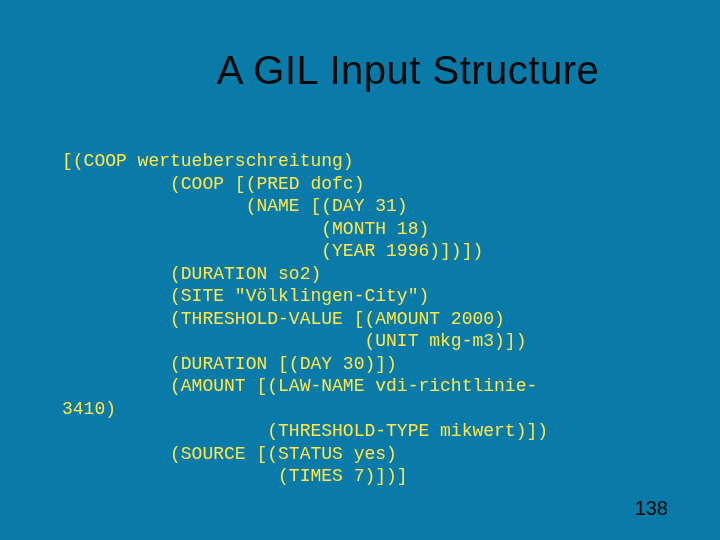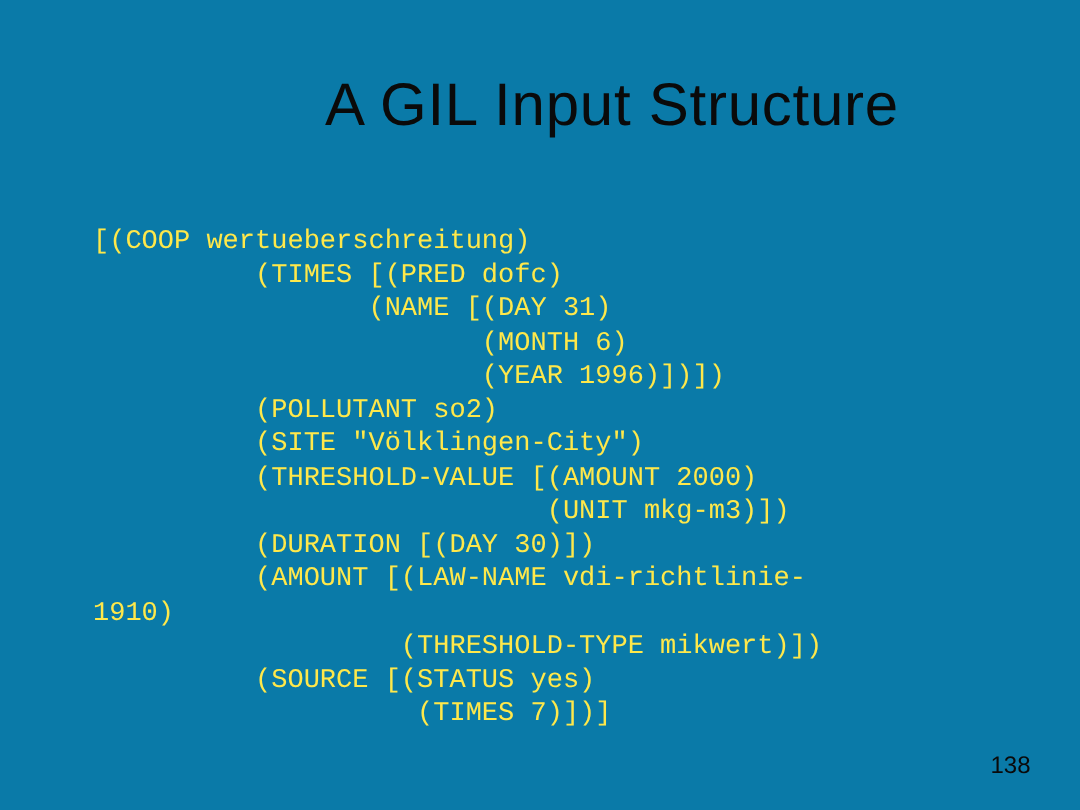--- a/index.html
+++ b/index.html
@@ -37,43 +37,43 @@
     right: 40px;
     font-family: "Courier New", Courier, monospace;
     font-size: 18px;
     line-height: 1.25;
     color: #ffe84a;
     white-space: pre;
   }
   .pagenum {
     position: absolute;
     bottom: 20px;
-    right: 33px;
+    right: 52px;
     color: #0a0a0a;
-    font-size: 16px;
+    font-size: 20px;
   }
 </style>
 </head>
 <body>
 
 <div class="slide">
 
   <div class="title">A GIL Input Structure</div>
 
   <div class="code"><span>[(COOP wertueberschreitung)</span>
-<span>          (TIMES [(PRED dofc)</span>
+<span>          (COOP [(PRED dofc)</span>
 <span>                 (NAME [(DAY 31)</span>
-<span>                        (MONTH 6)</span>
+<span>                        (MONTH 18)</span>
 <span>                        (YEAR 1996)])])</span>
-<span>          (POLLUTANT so2)</span>
+<span>          (DURATION so2)</span>
 <span>          (SITE "Völklingen-City")</span>
 <span>          (THRESHOLD-VALUE [(AMOUNT 2000)</span>
 <span>                            (UNIT mkg-m3)])</span>
 <span>          (DURATION [(DAY 30)])</span>
 <span>          (AMOUNT [(LAW-NAME vdi-richtlinie-</span>
-<span>1910)</span>
+<span>3410)</span>
 <span>                   (THRESHOLD-TYPE mikwert)])</span>
 <span>          (SOURCE [(STATUS yes)</span>
 <span>                    (TIMES 7)])]</span></div>
 
   <div class="pagenum">138</div>
 
 </div>
 
 </body></html>

